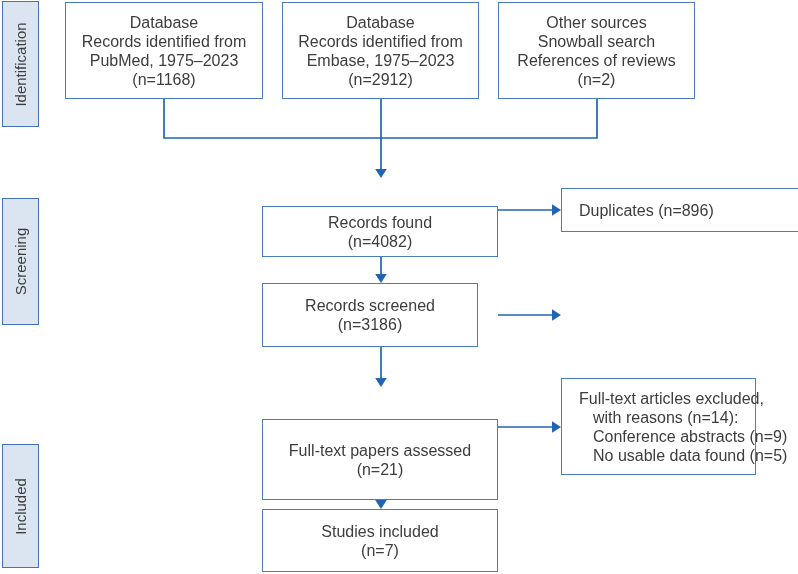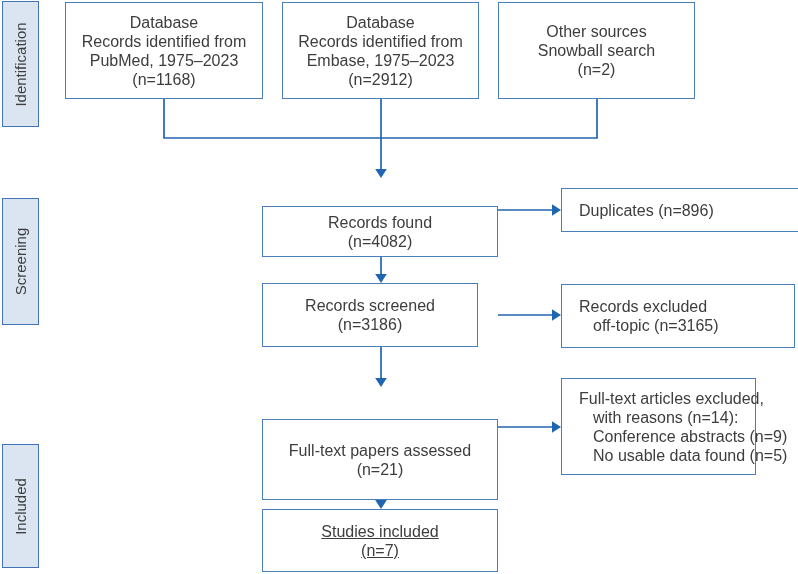--- a/index.html
+++ b/index.html
@@ -76,21 +76,21 @@
   
   #box-pubmed            { left: 65px;  top: 2px;   width: 198px; height: 97px; }
   #box-embase            { left: 282px; top: 2px;   width: 197px; height: 97px; }
   #box-other-sources     { left: 498px; top: 2px;   width: 197px; height: 97px; }
   #box-records-found     { left: 262px; top: 178px; width: 236px; height: 51px; margin-top: 28px; }
   #box-duplicates        { left: 561px; top: 188px; width: 256px; height: 44px; }
   #box-records-screened  { left: 262px; top: 283px; width: 216px; height: 64px; }
   #box-records-excluded  { left: 561px; top: 284px; width: 234px; height: 64px; }
   #box-fulltext-assessed { left: 262px; top: 387px; width: 236px; height: 81px; margin-top: 32px; }
   #box-fulltext-excluded { left: 561px; top: 378px; width: 195px; height: 97px; }
-  #box-studies-included  { left: 262px; top: 509px; width: 236px; height: 63px; text-decoration: underline; }
+  #box-studies-included  { left: 262px; top: 509px; width: 236px; height: 63px; }
 
   #stage-identification  { top: 1px;   height: 126px; }
   #stage-screening       { top: 198px; height: 127px; }
   #stage-included        { top: 444px; height: 124px; }
 </style>
 </head>
 <body>
 
 <div id="canvas">
 
@@ -138,38 +138,35 @@
   </div>
   <div class="flow-box" id="box-embase">
     <div class="ln">Database</div>
     <div class="ln">Records identified from</div>
     <div class="ln">Embase, 1975–2023</div>
     <div class="ln">(n=2912)</div>
   </div>
   <div class="flow-box" id="box-other-sources">
     <div class="ln">Other sources</div>
     <div class="ln">Snowball search</div>
+    <div class="ln">References of reviews</div>
     <div class="ln">(n=2)</div>
   </div>
 
   <div class="flow-box" id="box-records-found">
     <div class="ln">Records found</div>
     <div class="ln">(n=4082)</div>
   </div>
   <div class="flow-box left-align" id="box-duplicates">
     <div class="ln">Duplicates (n=896)</div>
   </div>
 
   <div class="flow-box" id="box-records-screened">
     <div class="ln">Records screened</div>
     <div class="ln">(n=3186)</div>
-  </div>
-  <div class="flow-box left-align" id="box-records-excluded">
-    <div class="ln">Records excluded</div>
-    <div class="ln indent">off-topic (n=3165)</div>
   </div>
 
   <div class="flow-box" id="box-fulltext-assessed">
     <div class="ln">Full-text papers assessed</div>
     <div class="ln">(n=21)</div>
   </div>
   <div class="flow-box left-align" id="box-fulltext-excluded">
     <div class="ln">Full-text articles excluded,</div>
     <div class="ln indent">with reasons (n=14):</div>
     <div class="ln indent">Conference abstracts (n=9)</div>

